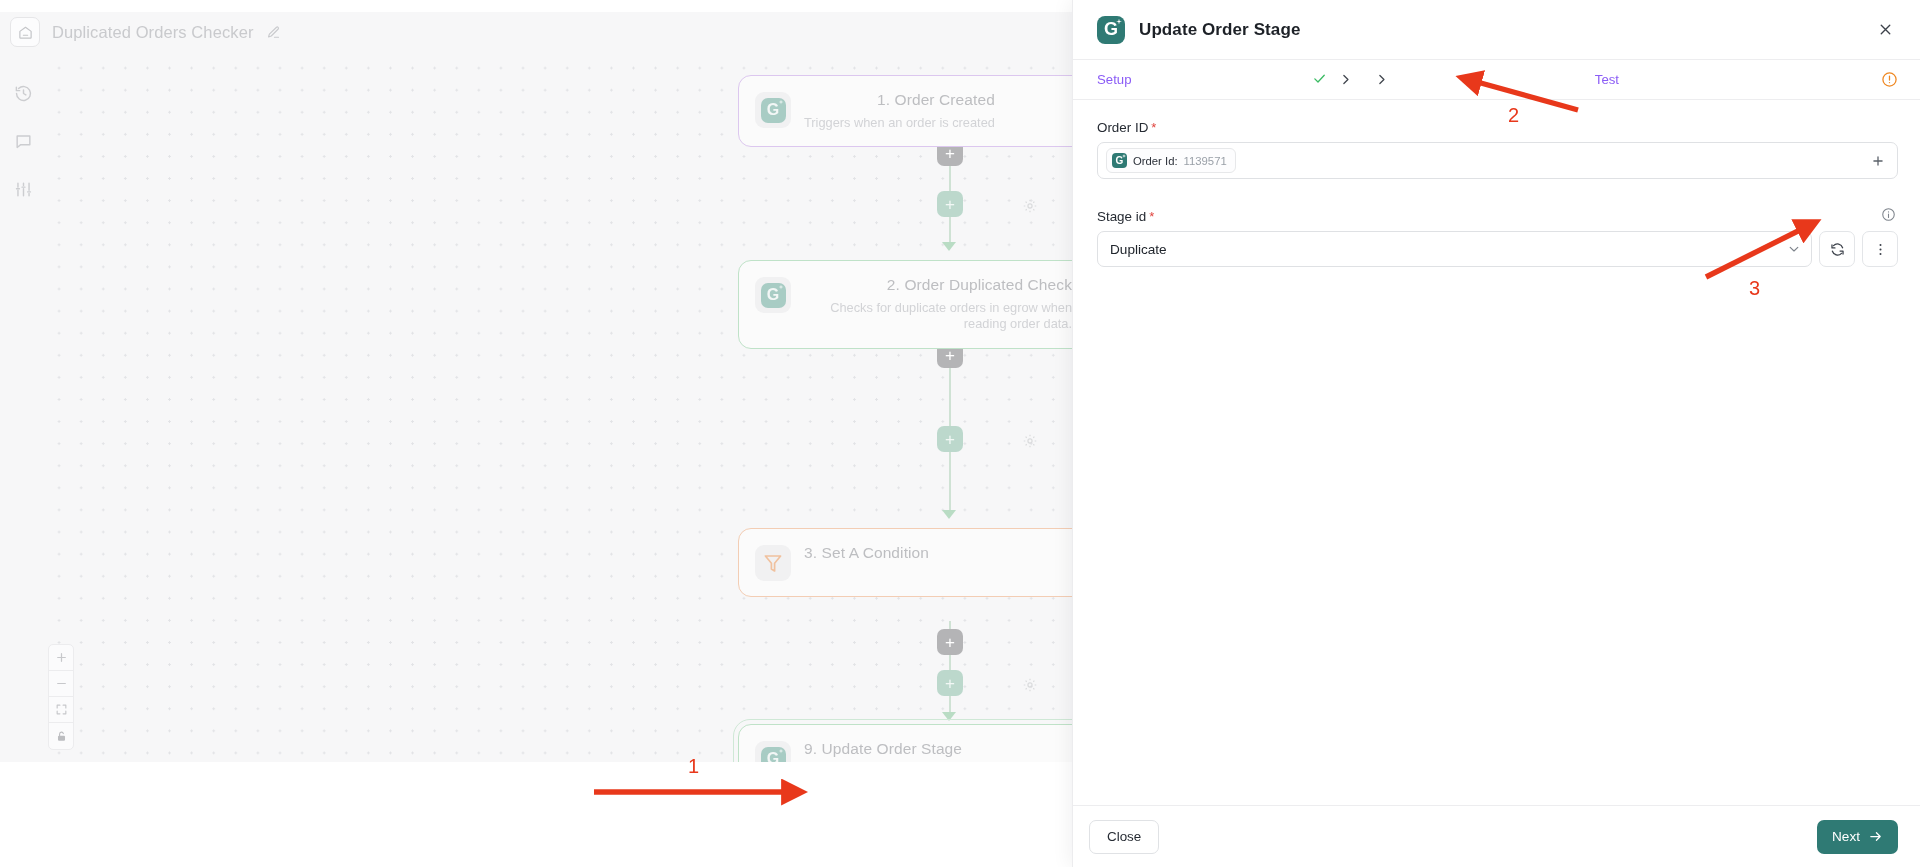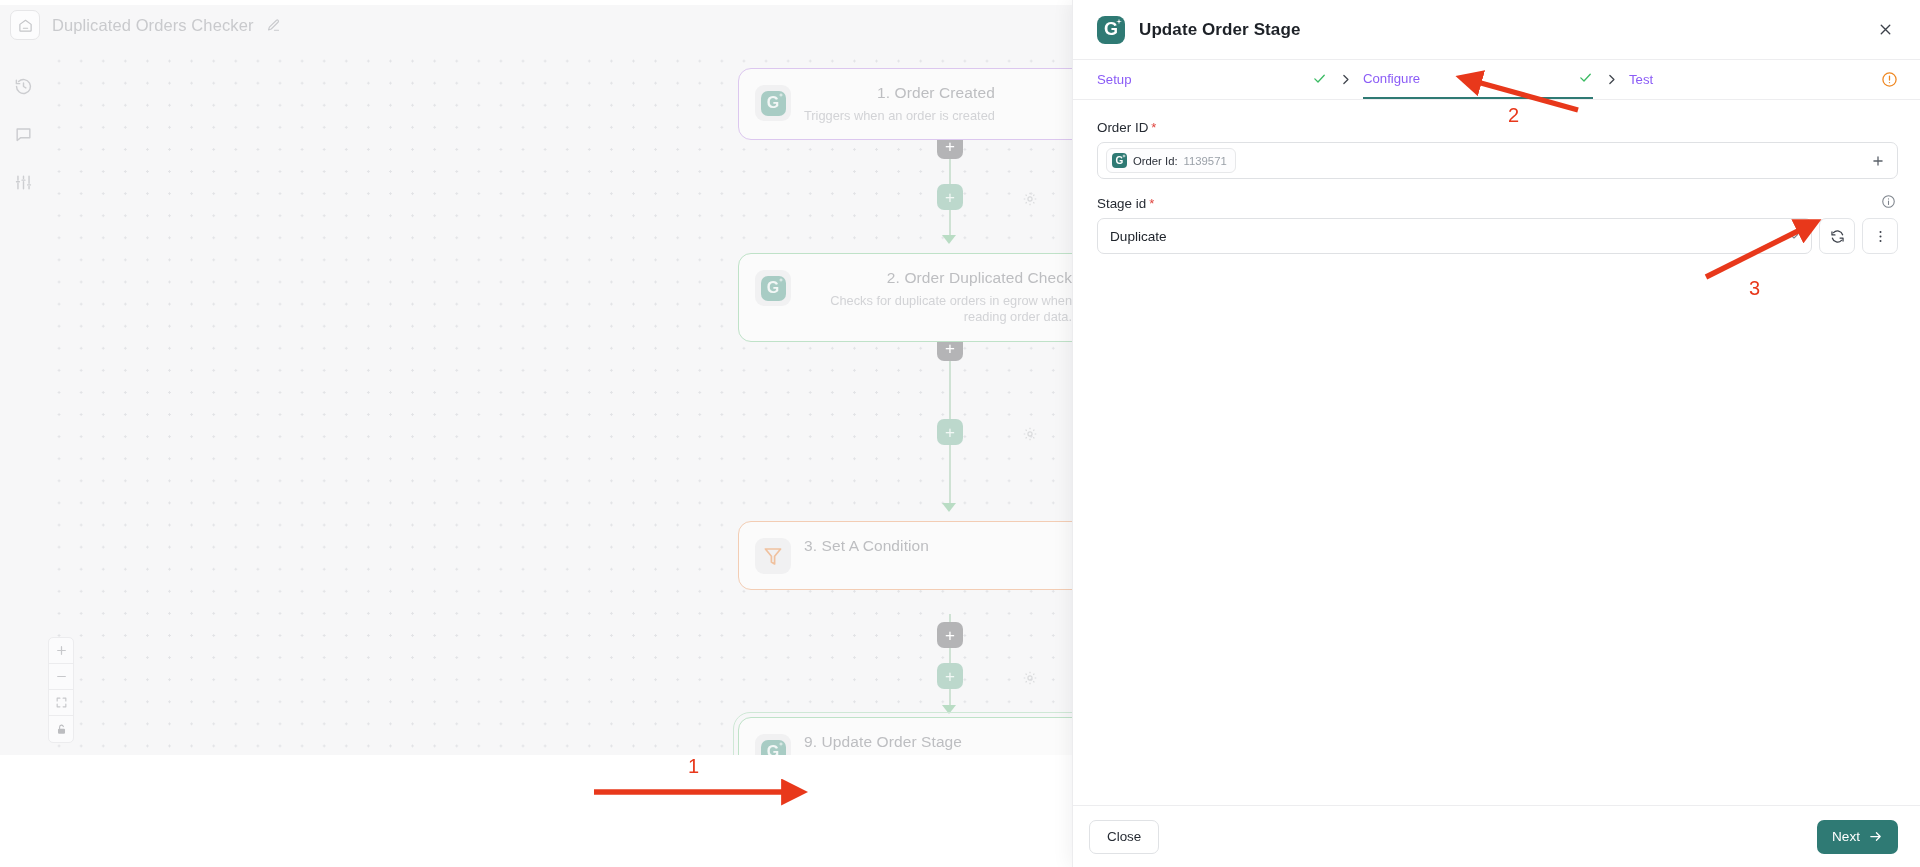--- a/index.html
+++ b/index.html
@@ -6,21 +6,21 @@
   html, body {
     width: 1920px; height: 867px;
     font-family: "Liberation Sans", sans-serif;
     background: #ffffff;
     overflow: hidden;
   }
   #root { position: relative; width: 1920px; height: 867px; }
 
   
   .canvas-wrap {
-    position: absolute; left: 0; top: 5px; width: 1072px; height: 750px;
+    position: absolute; left: 0; top: 12px; width: 1072px; height: 750px;
     background: #f7f7f8; overflow: hidden;
   }
   .topbar {
     position: absolute; left: 0; top: 0; width: 1072px; height: 40px;
     display: flex; align-items: center; padding-left: 10px; gap: 12px;
     background: #f7f7f8;
   }
   .home-btn {
     width: 30px; height: 30px; border: 1px solid #e6e6e8; border-radius: 7px;
     background: #fcfcfd; display: flex; align-items: center; justify-content: center;
@@ -145,32 +145,32 @@
     height: 40px; flex: 0 0 40px; display: flex; align-items: stretch;
     border-bottom: 1px solid #ededef; padding: 0 22px 0 24px; position: relative;
   }
   .step {
     display: flex; align-items: center; position: relative;
     font-size: 13.2px; color: #8b5cf6;
   }
   .step .lbl { padding-right: 10px; }
   .step.s-setup     { width: 230px; }
   .step.s-configure { width: 230px; border-bottom: 2.4px solid #2f7a74; }
-  .step.s-test      { width: 230px; }
+  .step.s-test      { width: 230px; justify-content: flex-end; }
   .step .tick { margin-left: auto; color: #3bbb63; font-size: 14px; line-height: 1; }
   .chev-sep {
     width: 36px; display: flex; align-items: center; justify-content: center;
     color: #42474f;
   }
   .step-spacer { flex: 1 1 auto; }
   .warn-circle { display: flex; align-items: center; }
 
   
   .panel-body { flex: 1 1 auto; padding: 20px 22px 0 24px; overflow: hidden; }
-  .field { margin-bottom: 17px; position: relative; }
+  .field { margin-bottom: 30px; position: relative; }
   .field-label {
     font-size: 13.4px; color: #262b33; margin-bottom: 7px; display: flex; align-items: baseline;
   }
   .req { color: #e0443e; margin-left: 3px; font-size: 13px; }
   .info-i { position: absolute; right: 2px; top: -2px; }
 
   .chip-input {
     min-height: 37px; border: 1px solid #dfe1e4; border-radius: 7px;
     background: #fff; display: flex; align-items: center; padding: 4px 6px 4px 8px;
   }
@@ -411,28 +411,20 @@
         <span class="tick">
           <svg width="15" height="15" viewBox="0 0 24 24" fill="none" stroke="#3bbb63" stroke-width="2.1" stroke-linecap="round" stroke-linejoin="round">
               <path d="M4.5 12.6 9.6 17.6 19.6 6.8"></path>
             </svg>
         </span>
       </div>
       <div class="chev-sep">
         <svg width="13" height="13" viewBox="0 0 24 24" fill="none" stroke="#42474f" stroke-width="2.4" stroke-linecap="round" stroke-linejoin="round">
           <path d="M9 4.5 16.5 12 9 19.5"></path>
           </svg>
-      </div>
-      <div class="step s-configure">
-        <span class="lbl">Configure</span>
-        <span class="tick">
-          <svg width="15" height="15" viewBox="0 0 24 24" fill="none" stroke="#3bbb63" stroke-width="2.1" stroke-linecap="round" stroke-linejoin="round">
-              <path d="M4.5 12.6 9.6 17.6 19.6 6.8"></path>
-            </svg>
-        </span>
       </div>
       <div class="chev-sep">
         <svg width="13" height="13" viewBox="0 0 24 24" fill="none" stroke="#42474f" stroke-width="2.4" stroke-linecap="round" stroke-linejoin="round">
           <path d="M9 4.5 16.5 12 9 19.5"></path>
           </svg>
       </div>
       <div class="step s-test">
         <span class="lbl">Test</span>
       </div>
       <div class="step-spacer"></div>

